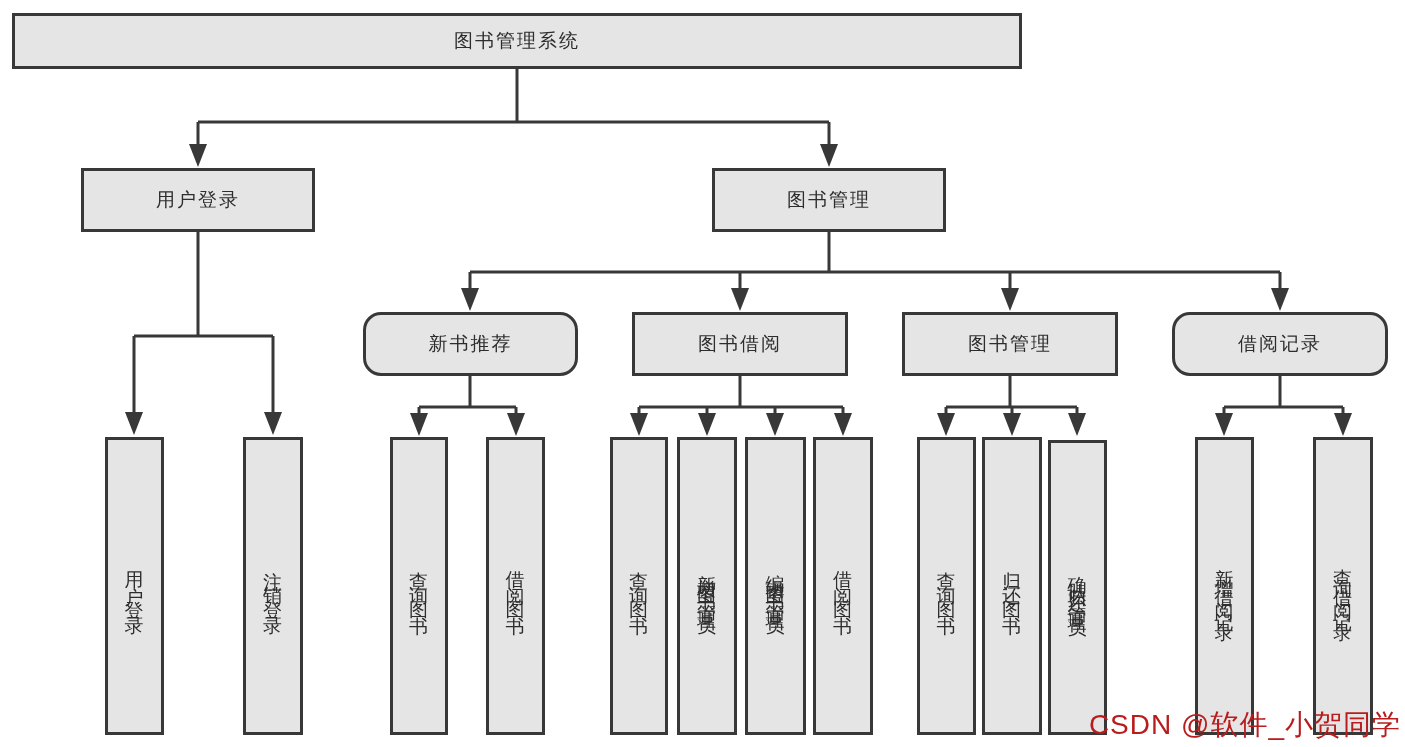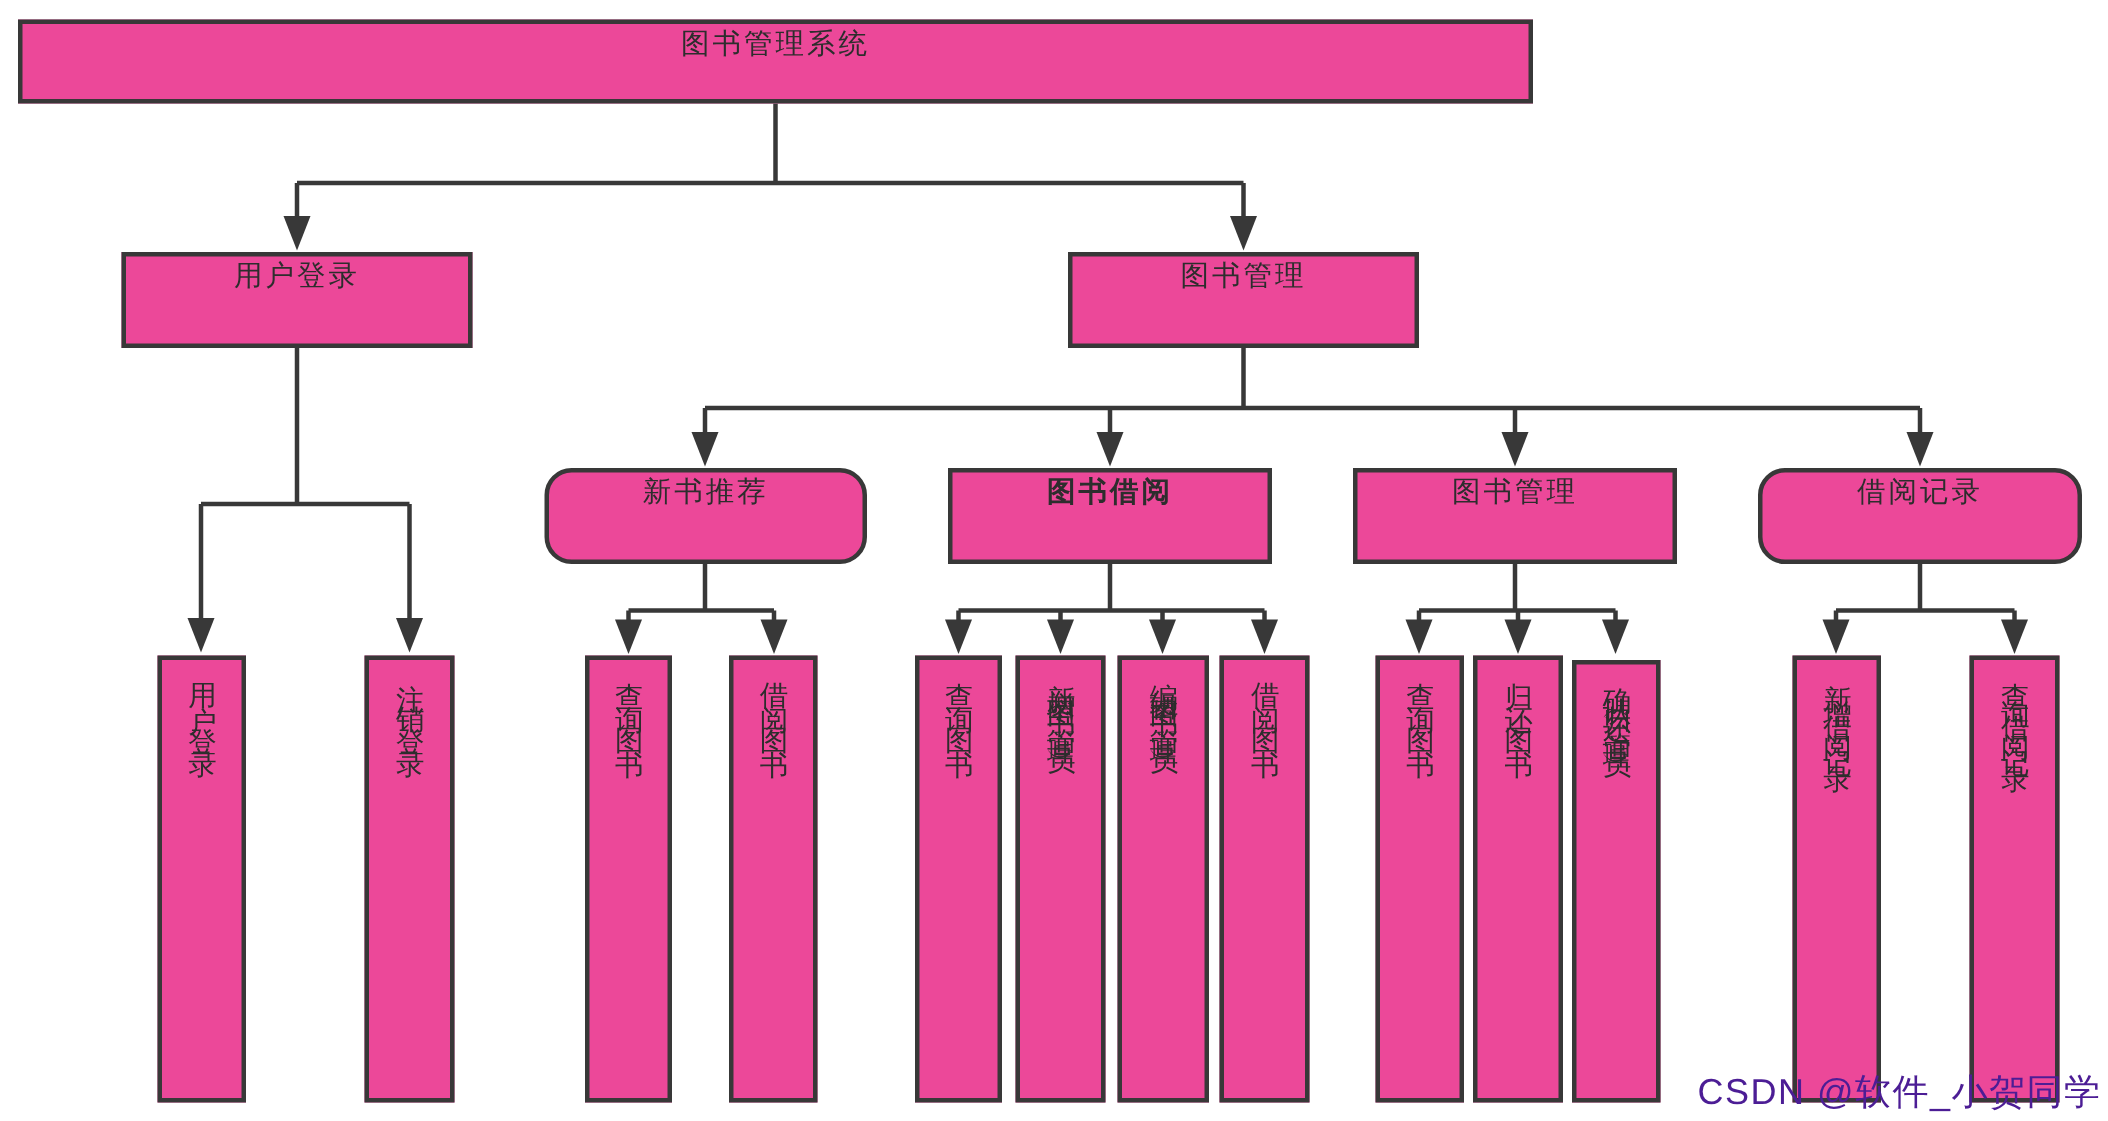--- a/index.html
+++ b/index.html
@@ -5,31 +5,31 @@
   html,body { margin:0; padding:0; background:#ffffff; }
   .canvas {
     position:relative; width:1405px; height:747px;
     background:#ffffff; overflow:hidden;
     font-family:"Liberation Sans","DejaVu Sans",sans-serif;
     color:#2d2d2d;
   }
   svg.connectors { position:absolute; left:0; top:0; width:1405px; height:747px; }
   .node {
     position:absolute; box-sizing:border-box;
-    border:3px solid #383838; background:#ec4899;
-    display:flex; justify-content:center;
+    border:3px solid #383838; background:#e5e5e5;
+    display:flex; align-items:center; justify-content:center;
   }
   .hnode span { font-size:19px; letter-spacing:2px; white-space:nowrap; }
   .leaf .vtext {
     writing-mode:vertical-rl; text-orientation:mixed;
     font-size:19px; line-height:1;
   }
   .watermark {
     position:absolute; right:4px; bottom:3px; z-index:10;
-    font-size:24px; letter-spacing:1px; color:#4c1d95; white-space:nowrap;
+    font-size:28px; letter-spacing:1px; color:#b91c1c; white-space:nowrap;
   }
 </style>
 </head>
 <body>
 
 <div class="canvas">
 
   <svg class="connectors" viewBox="0 0 1405 747" xmlns="http://www.w3.org/2000/svg">
     <g stroke="#383838" stroke-width="3" fill="none">
 
@@ -77,21 +77,21 @@
   <div class="node hnode" style="left:81px; top:168px; width:234px; height:64px;">
     <span>用户登录</span>
   </div>
   <div class="node hnode" style="left:712px; top:168px; width:234px; height:64px;">
     <span>图书管理</span>
   </div>
 
   <div class="node hnode" style="left:363px; top:312px; width:215px; height:64px;border-radius:18px;">
     <span>新书推荐</span>
   </div>
-  <div class="node hnode" style="left:632px; top:312px; width:216px; height:64px;font-weight:bold;">
+  <div class="node hnode" style="left:632px; top:312px; width:216px; height:64px;">
     <span>图书借阅</span>
   </div>
   <div class="node hnode" style="left:902px; top:312px; width:216px; height:64px;">
     <span>图书管理</span>
   </div>
   <div class="node hnode" style="left:1172px; top:312px; width:216px; height:64px;border-radius:18px;">
     <span>借阅记录</span>
   </div>
 
   <div class="node leaf" style="left:105px; top:437px; width:59px; height:298px;">

